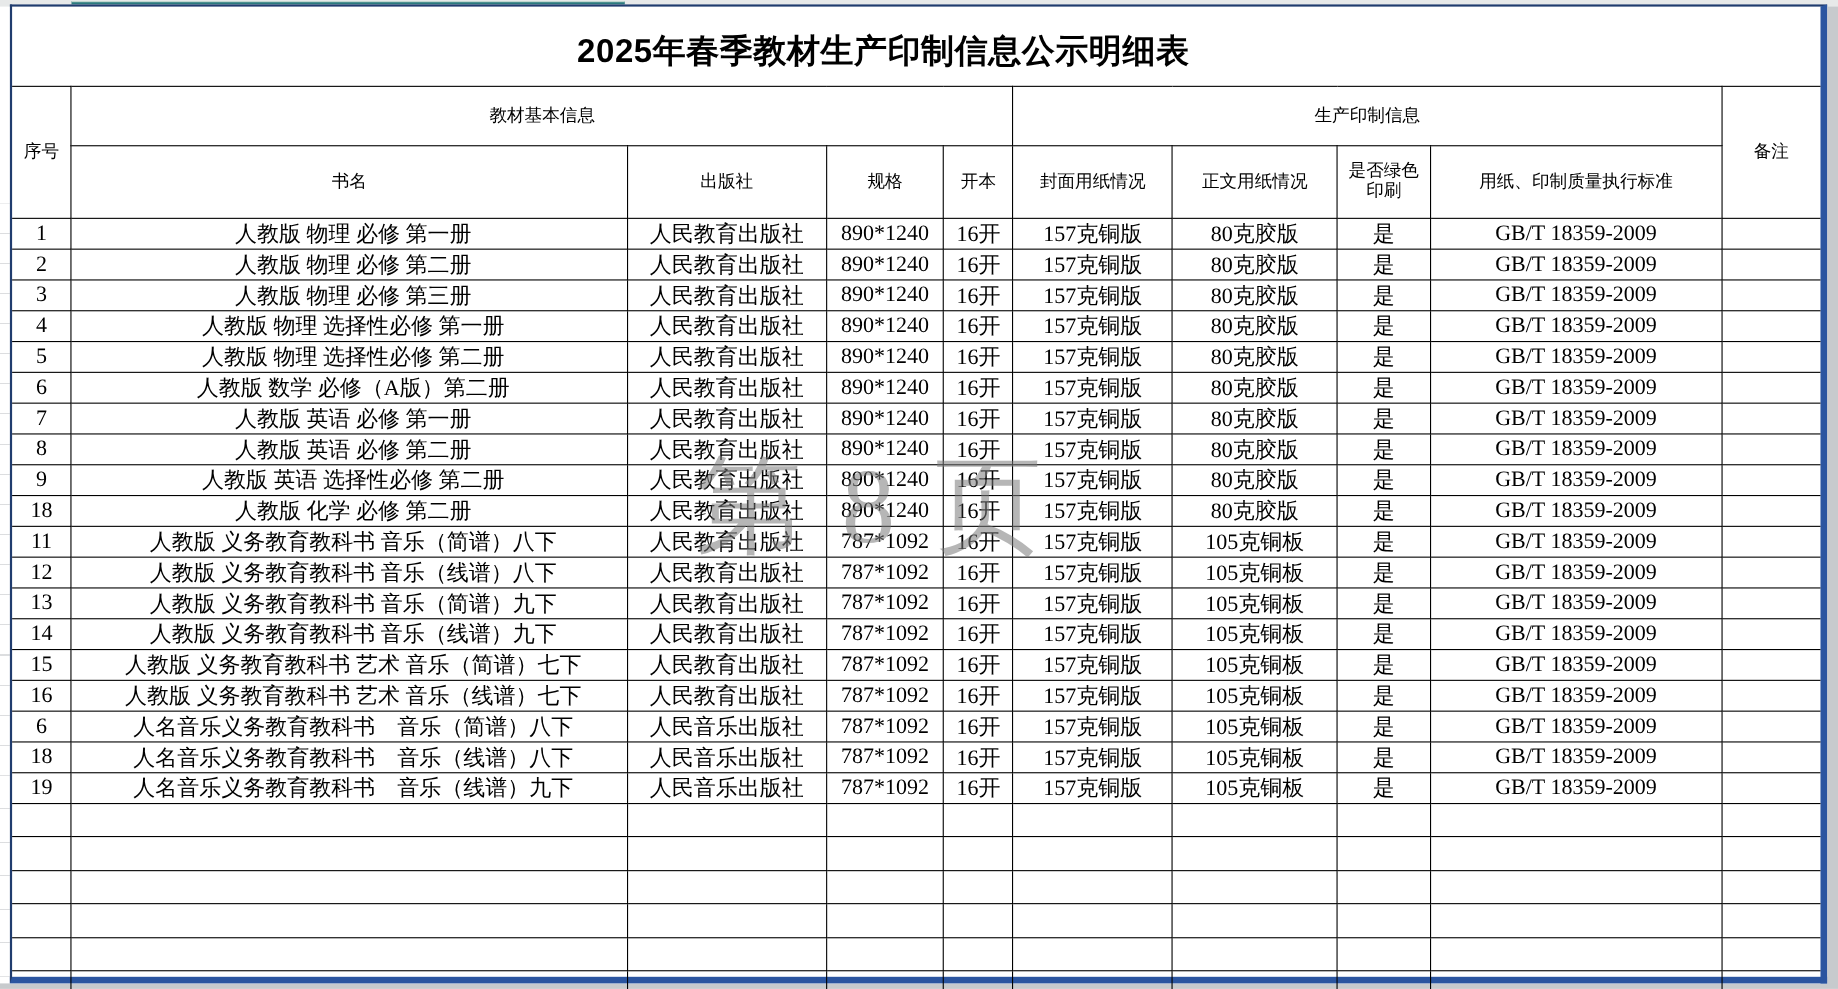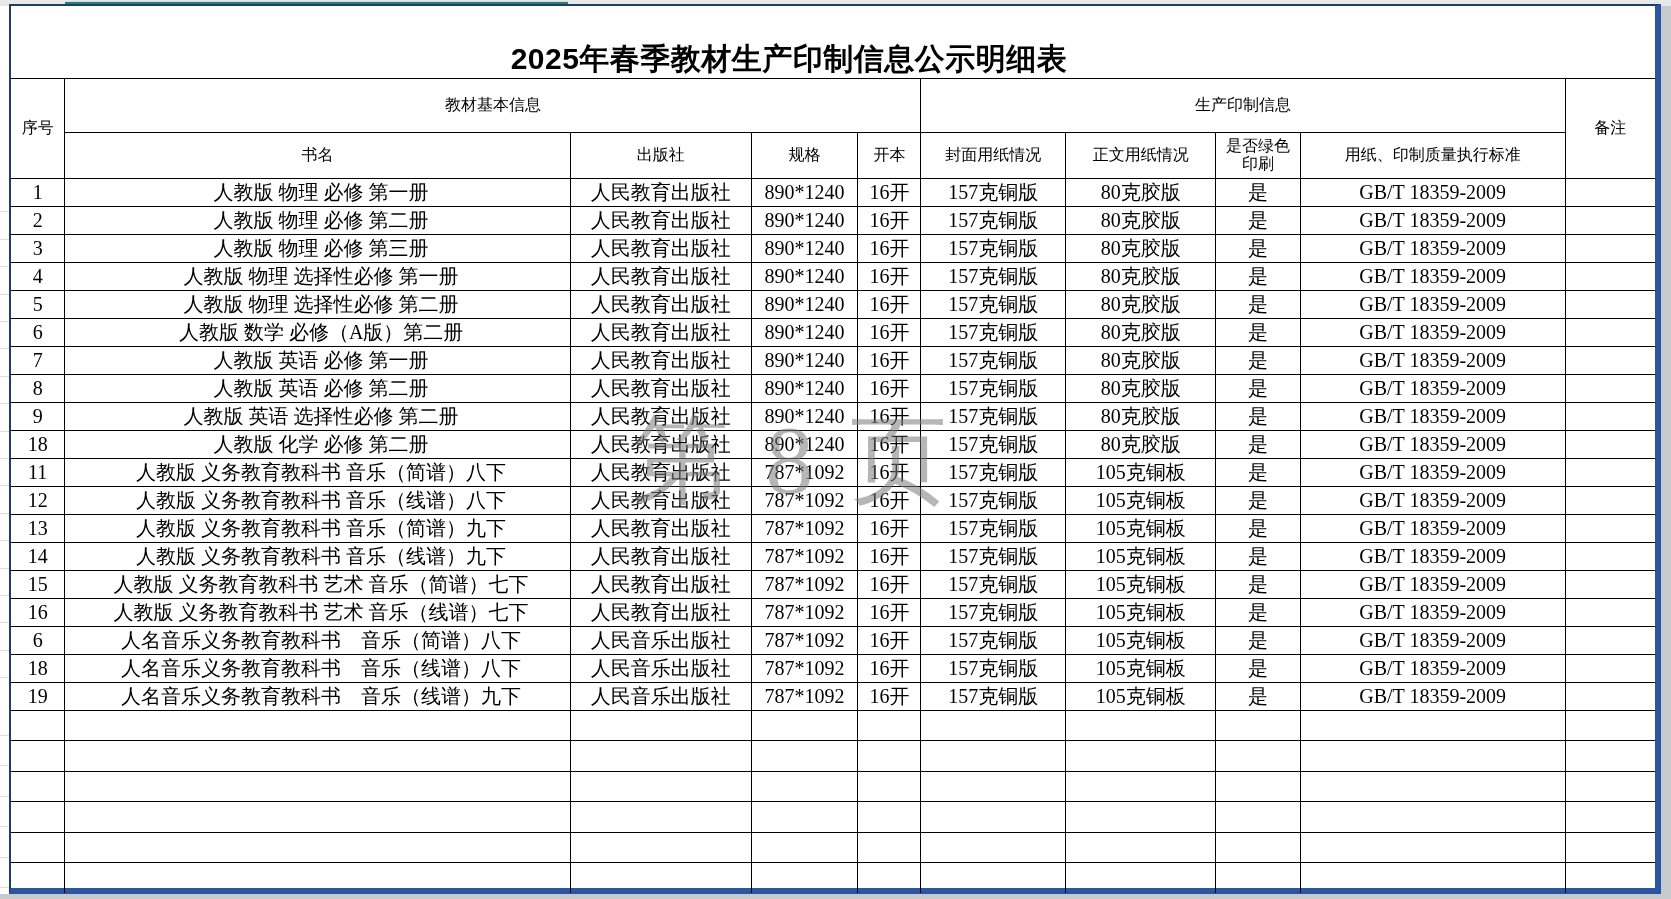--- a/index.html
+++ b/index.html
@@ -20,44 +20,45 @@
     background:repeating-linear-gradient(to bottom,transparent 0,transparent 29.5px,#b9bcc0 29.5px,#b9bcc0 30.5px);}
 
   .sheet{
     position:absolute;left:9px;top:4px;width:1652px;height:890px;
     box-sizing:border-box;background:#fff;
     border-top:2px solid #203c6e;border-left:2px solid #203c6e;
     border-right:6px solid #2b55a0;border-bottom:6px solid #2b55a0;
   }
   .title-row{position:relative;height:72px;}
   .page-title{
-    position:absolute;left:0;top:16px;width:1556px;height:72px;
+    position:absolute;left:0;top:4px;width:1556px;height:72px;
     line-height:74px;text-align:center;
     font-family:"Liberation Sans","DejaVu Sans",sans-serif;
     font-weight:bold;font-size:30px;color:#000;letter-spacing:0.5px;
     white-space:nowrap;
+    padding-left:14px;
   }
   table.sheet-table{
     width:100%;border-collapse:collapse;table-layout:fixed;
     font-family:"Liberation Serif","DejaVu Serif",serif;
   }
   .sheet-table th,.sheet-table td{
     border:1.5px solid #000;
     padding:0 2px;
     overflow:hidden;white-space:nowrap;
     vertical-align:middle;text-align:center;
     font-weight:normal;color:#000;
   }
   .sheet-table th{font-size:16px;}
   .sheet-table td{font-size:20px;}
   .sheet-table tr.h1{height:54px;}
   .sheet-table tr.h2{height:37px;}
   .sheet-table tr.r-data{height:27.37px;}
   .sheet-table tr.r-empty{height:30.5px;}
-  .sheet-table th.wrap{white-space:normal;line-height:1.15;padding:4px 5px;}
+  .sheet-table th.wrap{white-space:normal;line-height:1.15;padding:14px 5px;}
   .sheet-table td.book{text-align:center;padding-left:9px;}
   
   .sheet-table tr>*:first-child{border-left:none;}
   .sheet-table tr>*:last-child{border-right:none;}
   .sheet-table tbody tr:last-child td{border-bottom:none;}
 
   .watermark{
     position:absolute;left:632px;top:396px;
     font-family:"Liberation Serif","DejaVu Serif",serif;
     font-size:97px;color:rgba(122,122,122,0.55);

